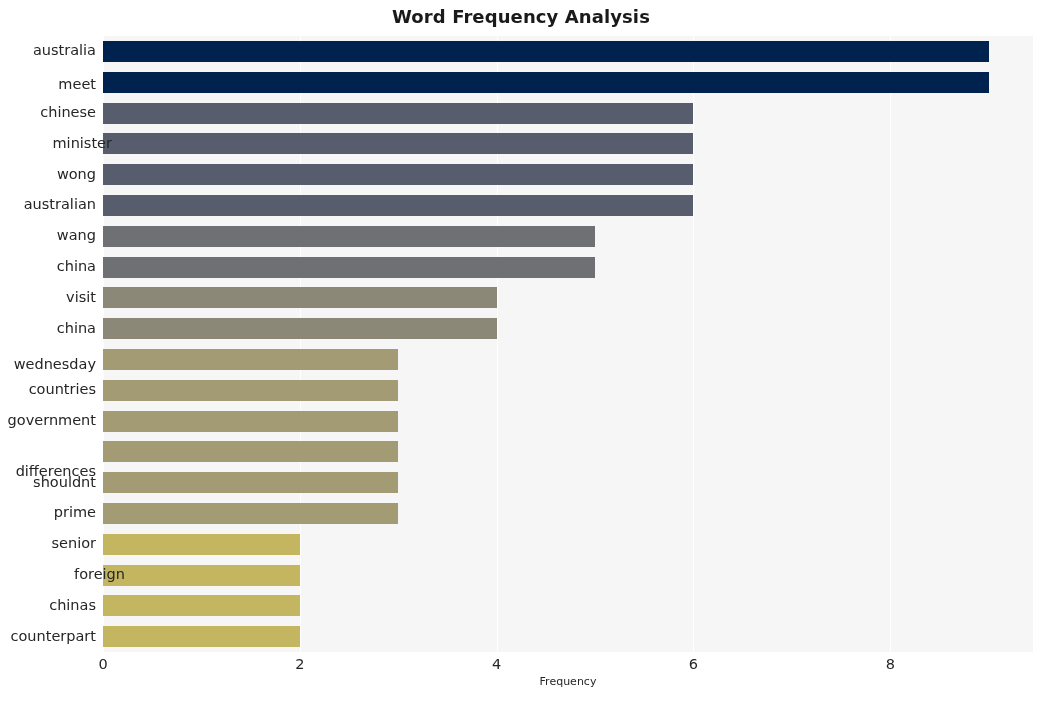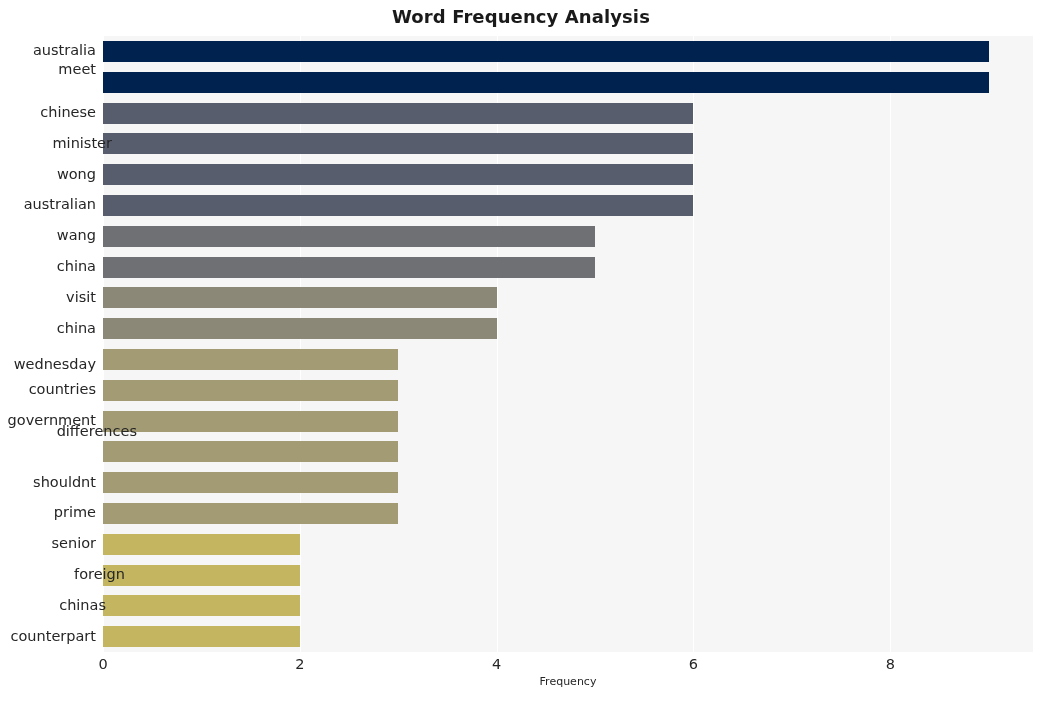--- a/index.html
+++ b/index.html
@@ -196,38 +196,38 @@
           <div class="bar" title="chinas: 2" style="width: 196.825px; background: rgb(196, 181, 96);"></div>
         </div>
         <div class="bar-row" style="top: 590.1px; width: 930px;">
           <div class="bar" title="counterpart: 2" style="width: 196.825px; background: rgb(196, 181, 96);"></div>
         </div>
       </div>
   </div>
 
   <div id="ytick-layer">
       <div class="ytick-label" style="top: 7.4px;">australia</div>
-      <div class="ytick-label" style="top: 26px;">meet</div>
+      <div class="ytick-label" style="top: 41px;">meet</div>
       <div class="ytick-label" style="top: 69px;">chinese</div>
       <div class="ytick-label" style="top: 99.8px; padding-left: 16px;">minister</div>
       <div class="ytick-label" style="top: 130.6px;">wong</div>
       <div class="ytick-label" style="top: 161.4px;">australian</div>
       <div class="ytick-label" style="top: 192.2px;">wang</div>
       <div class="ytick-label" style="top: 223px;">china</div>
       <div class="ytick-label" style="top: 253.8px;">visit</div>
       <div class="ytick-label" style="top: 284.6px;">china</div>
       <div class="ytick-label" style="top: 321px;">wednesday</div>
       <div class="ytick-label" style="top: 346.2px;">countries</div>
       <div class="ytick-label" style="top: 377px;">government</div>
-      <div class="ytick-label" style="top: 388px; padding-left: 41px;">differences</div>
+      <div class="ytick-label" style="top: 428px;">differences</div>
       <div class="ytick-label" style="top: 438.6px;">shouldnt</div>
       <div class="ytick-label" style="top: 469.4px;">prime</div>
       <div class="ytick-label" style="top: 500.2px;">senior</div>
       <div class="ytick-label" style="top: 531px; padding-left: 29px;">foreign</div>
-      <div class="ytick-label" style="top: 561.8px; padding-left: 10px;">chinas</div>
+      <div class="ytick-label" style="top: 561.8px;">chinas</div>
       <div class="ytick-label" style="top: 592.6px;">counterpart</div>
     </div>
 
   <div id="xtick-layer">
       <div class="xtick-label" style="left: 103px;">0</div>
       <div class="xtick-label" style="left: 299.825px;">2</div>
       <div class="xtick-label" style="left: 496.651px;">4</div>
       <div class="xtick-label" style="left: 693.476px;">6</div>
       <div class="xtick-label" style="left: 890.302px;">8</div>
     </div>

